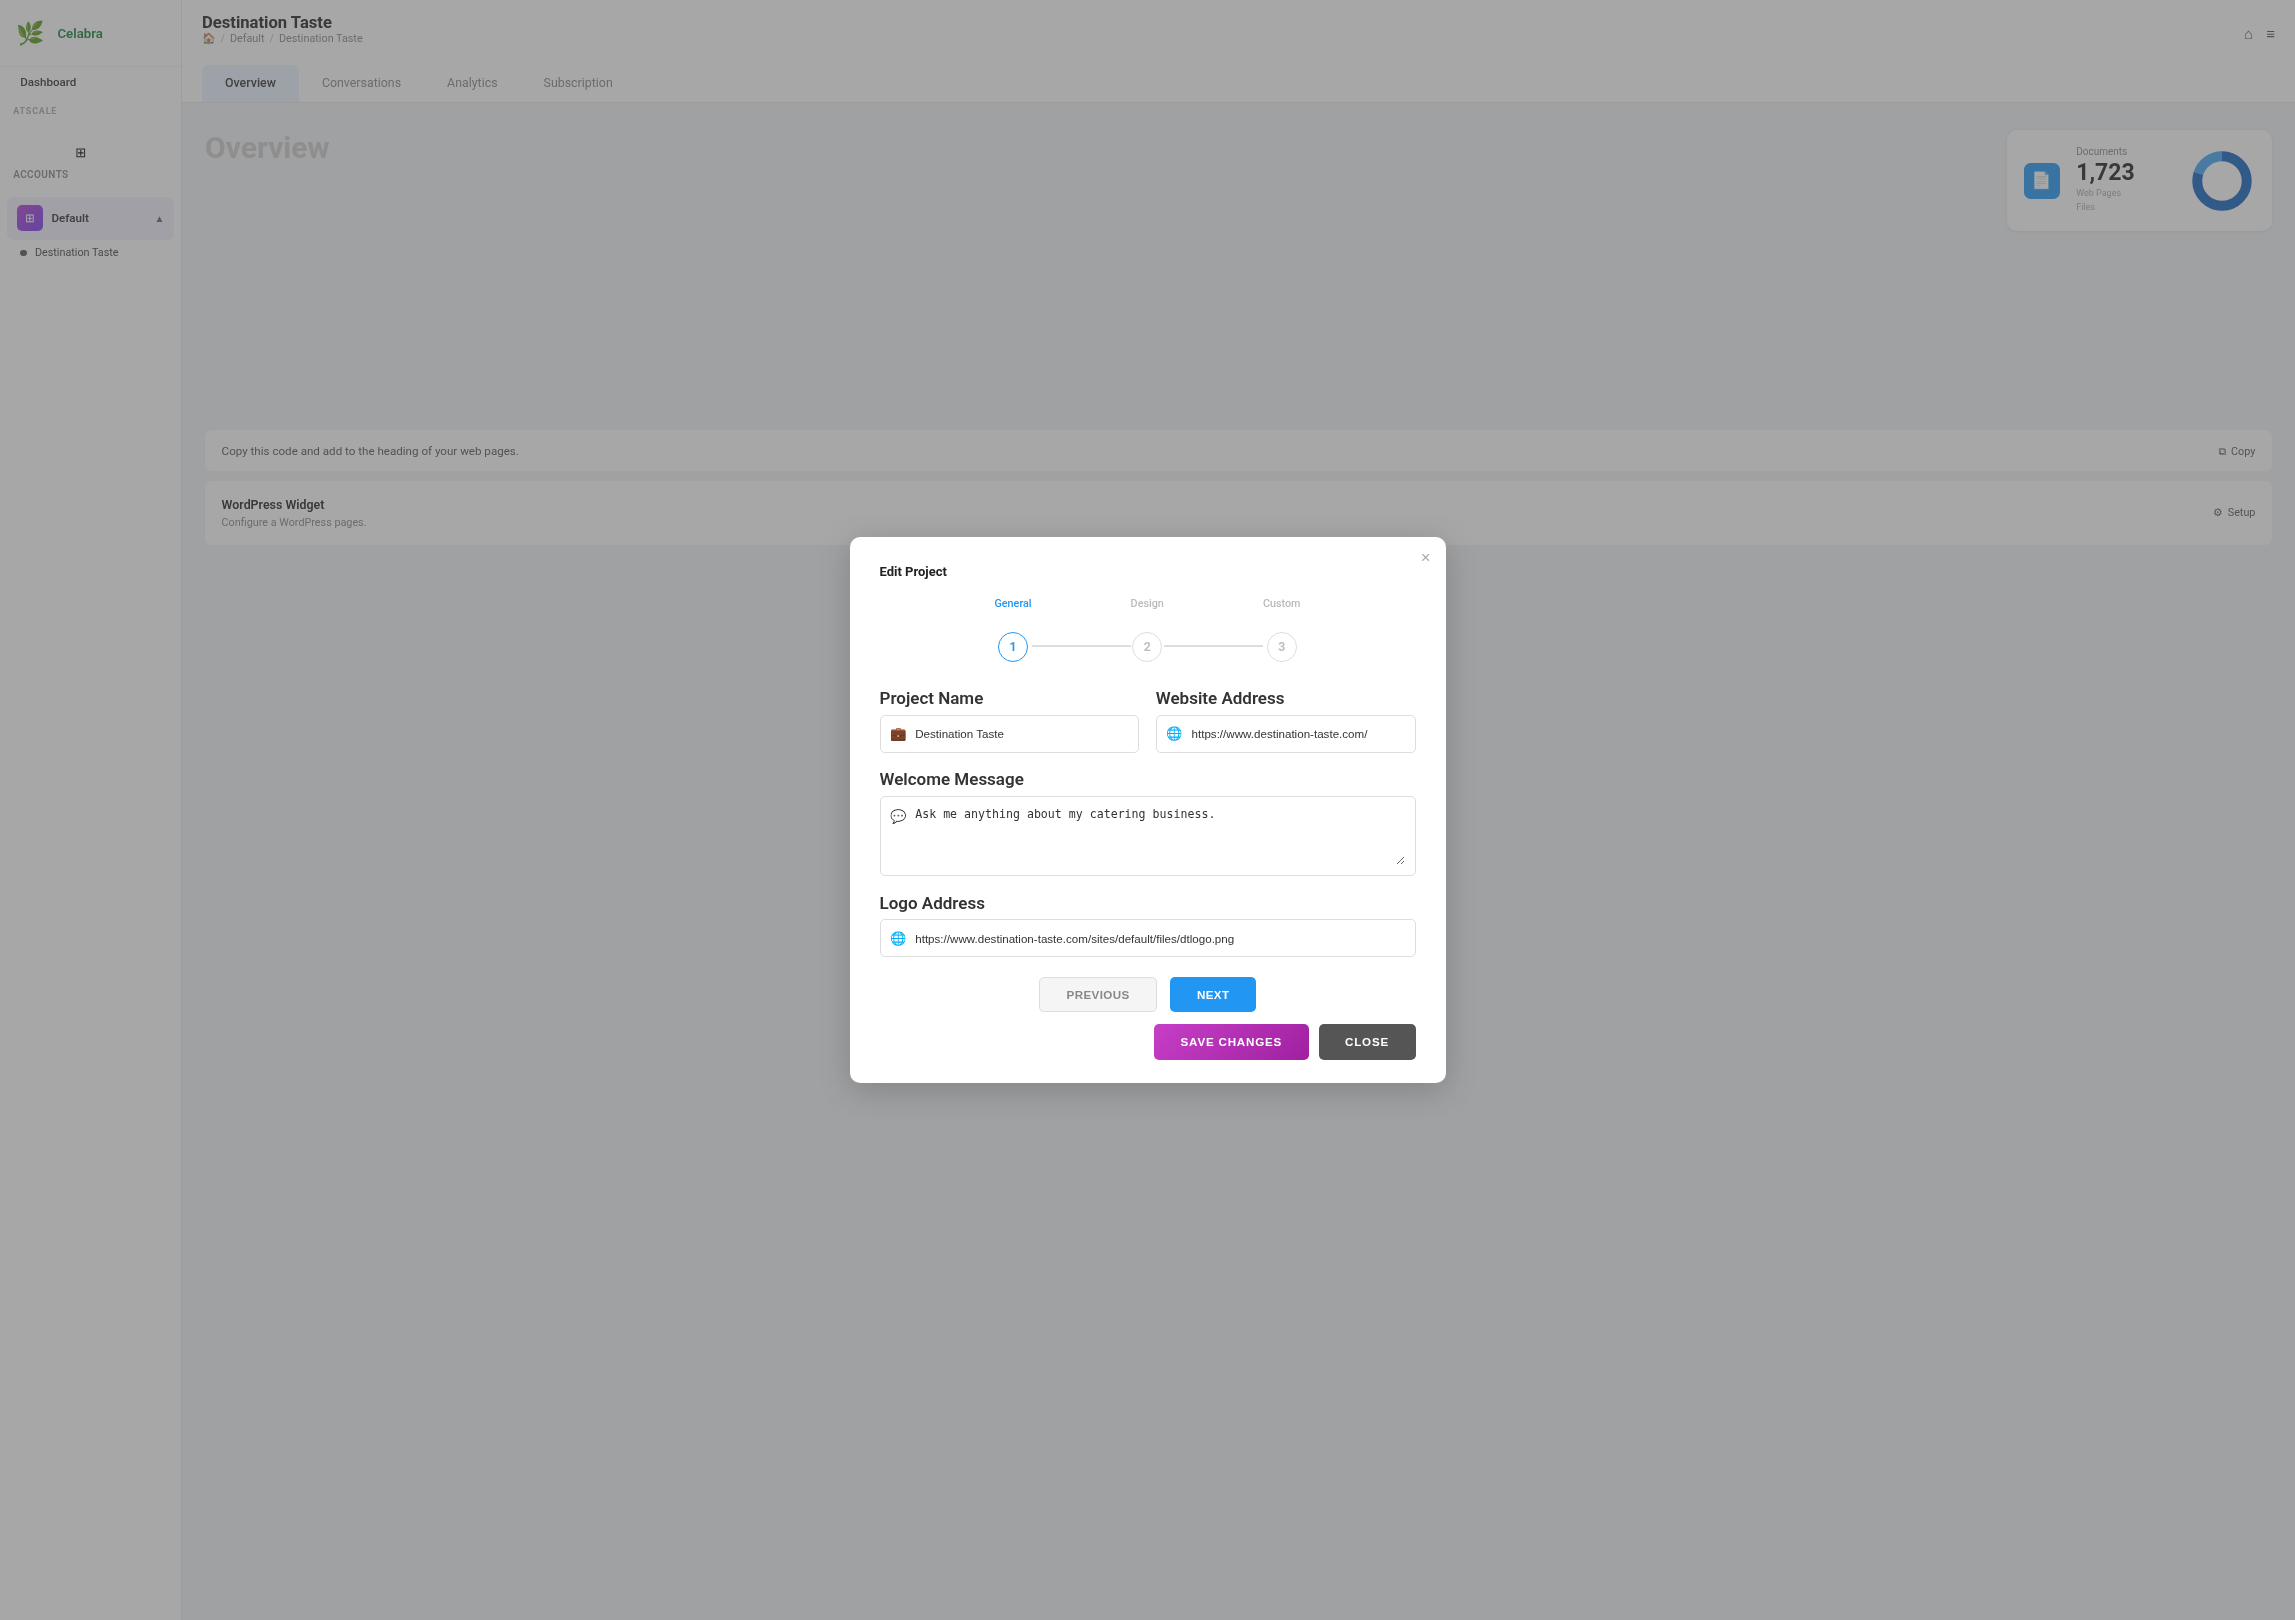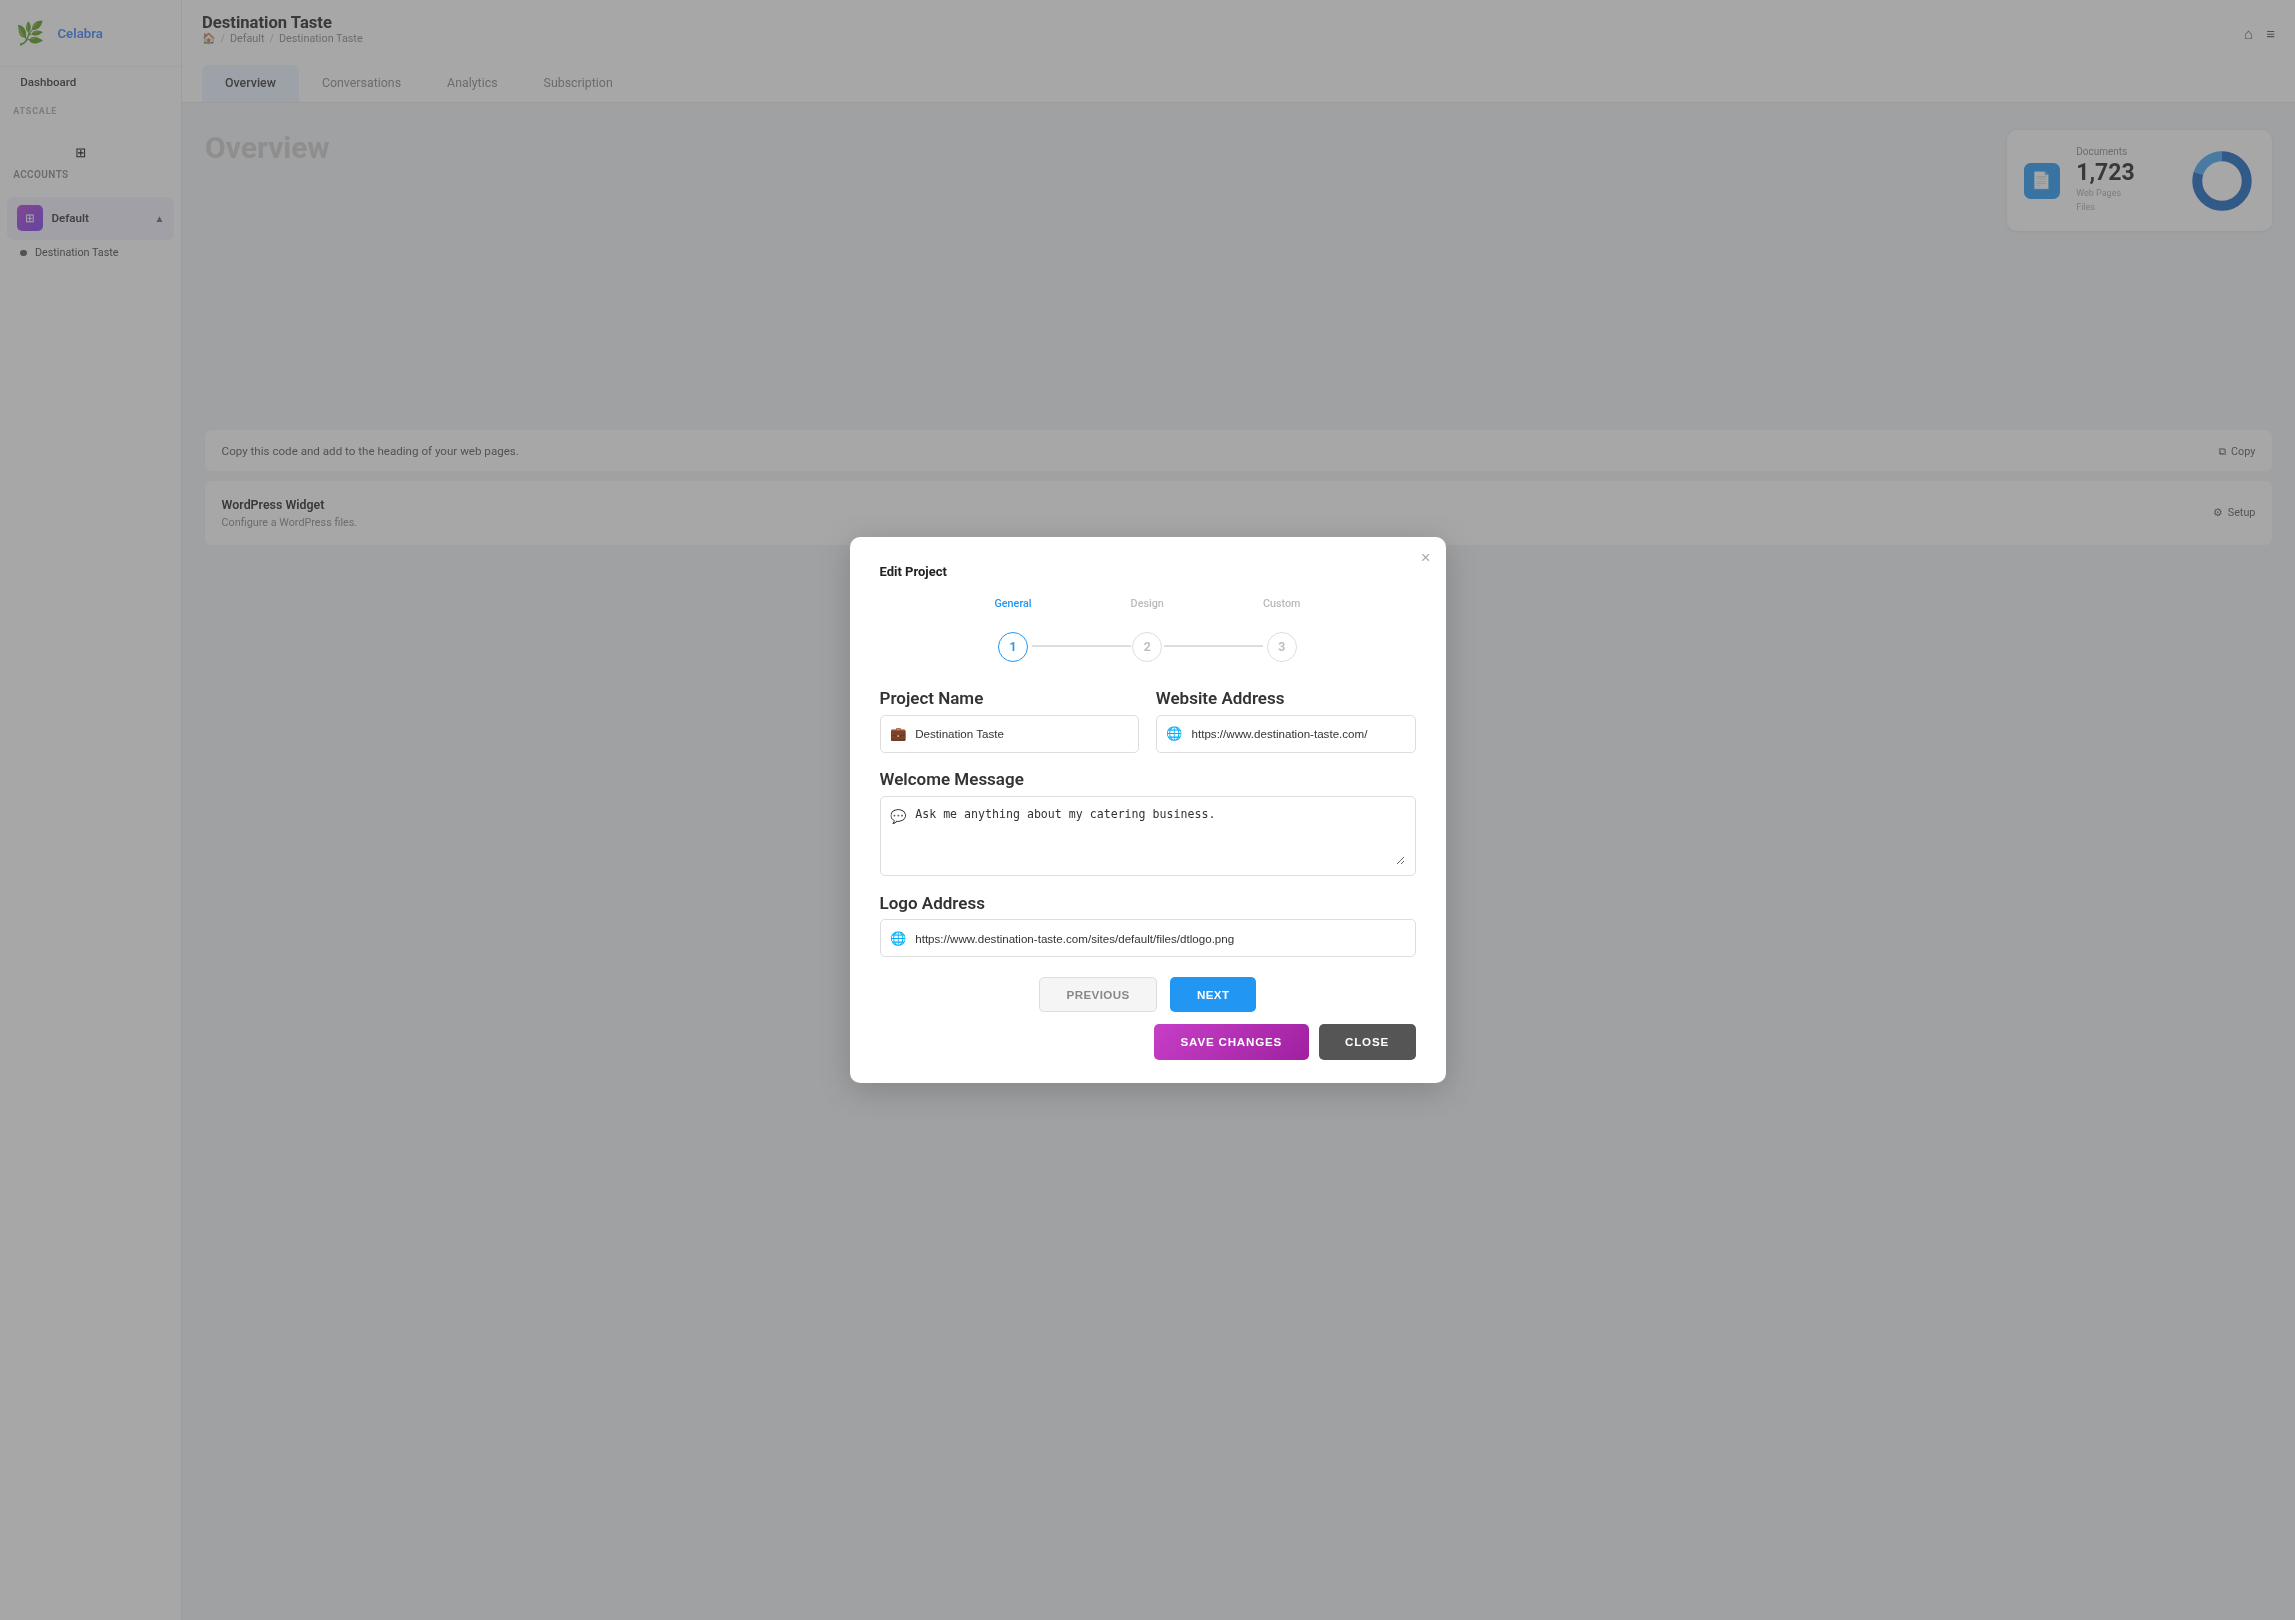--- a/index.html
+++ b/index.html
@@ -4,21 +4,21 @@
   <style>
     * { box-sizing: border-box; margin: 0; padding: 0; }
     body { font-family: -apple-system, BlinkMacSystemFont, 'Segoe UI', Roboto, sans-serif; background: #f0f2f5; overflow: hidden; }
 
     .app-layout { display: flex; height: 100vh; width: 100vw; position: relative; }
 
     
     .sidebar { width: 182px; background: #fff; border-right: 0.8px solid #e8e8e8; display: flex; flex-direction: column; flex-shrink: 0; }
     .sidebar-logo { display: flex; align-items: center; gap: 8.3px; padding: 15px 13.2px; border-bottom: 0.8px solid #f0f0f0; }
     .logo-icon { width: 36px; height: 36px; }
-    .logo-text { font-size: 13.2px; font-weight: 600; color: #3b82f6; }
+    .logo-text { font-size: 13.2px; font-weight: 600; color: #15803d; }
     .sidebar-section-label { font-size: 9px; font-weight: 700; color: #aaa; letter-spacing: 0.8px; padding: 13.2px 13.2px 3.3px; }
     .sidebar-accounts-row { display: flex; align-items: center; gap: 6.6px; padding: 5px 13.2px 10px; }
     .sidebar-accounts-label { font-size: 10px; font-weight: 600; color: #888; letter-spacing: 0.4px; margin-top: 45px; }
 
     .sidebar-group { margin-top: 6.6px; }
     .sidebar-group-header { display: flex; align-items: center; justify-content: space-between; padding: 8.3px 10px; background: #f3f0ff; border-radius: 6.6px; margin: 0 6.6px; cursor: pointer; }
     .sidebar-group-left { display: flex; align-items: center; gap: 8.3px; }
     .sidebar-group-icon { width: 26.5px; height: 26.5px; background: linear-gradient(135deg, #b03fd4, #7c3aed); border-radius: 5px; display: flex; align-items: center; justify-content: center; color: #fff; font-size: 11.6px; }
     .sidebar-group-name { font-size: 11.6px; font-weight: 600; color: #333; }
     .chevron-icon { color: #666; font-size: 10px; }
@@ -189,21 +189,21 @@
           <span>Copy this code and add to the heading of your web pages.</span>
           <span class="copy-btn">
             <span>⧉</span>
             <span>Copy</span>
           </span>
         </div>
         <div class="section-block">
           <div style="display:flex; justify-content:space-between; align-items:center;">
             <div>
               <div class="section-block-title">WordPress Widget</div>
-              <div class="section-block-sub">Configure a WordPress files.</div>
+              <div class="section-block-sub">Configure a WordPress pages.</div>
             </div>
             <span class="setup-btn">
               <span>⚙</span>
               <span>Setup</span>
             </span>
           </div>
         </div>
       </div>
     </div>
   </div>

